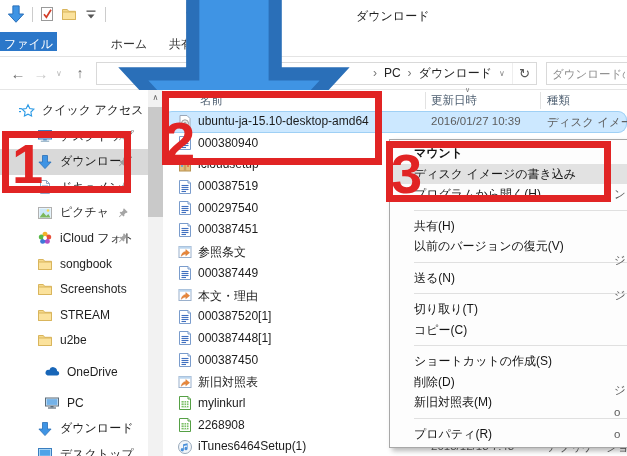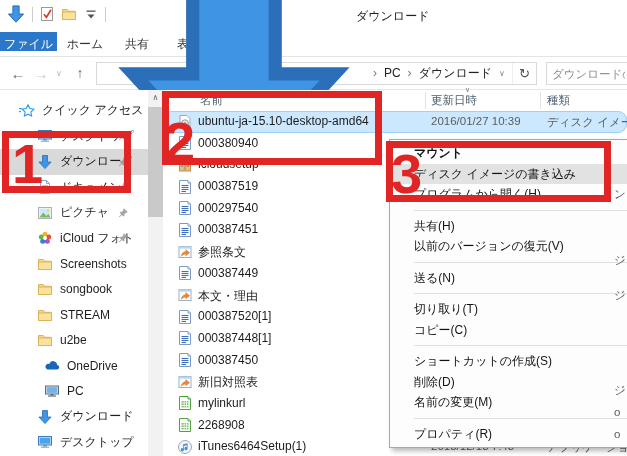--- a/index.html
+++ b/index.html
@@ -16,21 +16,21 @@
   .qat .sep{width:1px;height:15px;background:#ccc;}
   .ctx-group-label{position:absolute;left:186px;top:2px;width:92px;height:28px;
       background:var(--contextual-tab-bg);color:#4a4a4a;font-size:10px;letter-spacing:-0.6px;
       display:flex;align-items:center;justify-content:center;white-space:nowrap;overflow:hidden;}
   .win-title{position:absolute;left:356px;top:8px;font-size:12px;color:#222;white-space:nowrap;}
 
   
   .tabs-row{position:absolute;left:0;top:32px;width:627px;height:25px;background:#fff;
       border-bottom:1px solid #e4e4e4;display:flex;}
   .file-tab{width:57px;height:19px;background:var(--accent);color:#fff;text-align:center;line-height:24px;}
-  #tabs-strip{display:flex;}
+  #tabs-strip{display:flex;padding-left:44px;}
   #tabs-strip .tab{width:48px;margin-left:4px;height:25px;line-height:24px;text-align:center;color:#333;}
   .manage-wrap{position:absolute;left:186px;top:0;width:92px;height:25px;
       border-left:1px solid #ecdcd2;border-right:1px solid #ecdcd2;}
   .manage-wrap .tab{display:block;width:100%;height:25px;line-height:24px;text-align:center;color:#333;}
 
   
   .address-row{position:absolute;left:0;top:57px;width:627px;height:33px;background:#fff;
       border-bottom:1px solid #e6e6e6;}
   .nav-btn{position:absolute;top:0;height:32px;display:flex;align-items:center;justify-content:center;}
   #nav-back{left:6px;width:24px;color:#6b6b6b;font-size:15px;}
@@ -49,21 +49,21 @@
   .search-box{position:absolute;left:546px;top:5px;width:85px;height:23px;border:1px solid #d9d9d9;background:#fff;}
   .search-box input{border:0;outline:0;width:100%;height:100%;padding:0 5px;color:#444;
       font:11.5px "Liberation Sans","DejaVu Sans",sans-serif;}
   .search-box input::placeholder{color:#8f8f8f;opacity:1;}
 
   
   .sidebar{position:absolute;left:0;top:90px;width:148px;height:366px;padding-top:8px;background:#fff;overflow:hidden;}
   .side-item{height:25.5px;display:flex;align-items:center;position:relative;}
   .side-item.lvl0{padding-left:19px;}
   .side-item.lvl1{padding-left:37px;}
-  .side-item.gap{padding-left:44px;}
+  .side-item.gap{margin-top:6px;padding-left:44px;}
   .side-item .icon{width:16px;height:16px;margin-right:7px;flex:none;}
   .side-item .lbl{white-space:nowrap;color:#1e1e1e;}
   .side-item.selected{background:var(--sidebar-selected-bg);}
   .side-item .pin{position:absolute;right:12px;top:50%;transform:translateY(-50%);width:12px;height:12px;opacity:.8;}
 
   .tree-scrollbar{position:absolute;left:148px;top:90px;width:15px;height:366px;background:#f2f2f2;}
   .scroll-arrow{height:15px;line-height:15px;text-align:center;font-size:8px;color:#5e5e5e;}
   .scroll-thumb{position:absolute;left:0;top:17px;width:15px;height:110px;background:#c9c9c9;}
 
   
@@ -266,30 +266,30 @@
           </svg>
         </span>
       </div>
       <div class="side-item lvl1">
         <span class="icon">
           <svg viewBox="0 0 16 16">
             <path d="M1.5 3.5h4.8l1.4 1.8h6.8v8.2H1.5z" fill="#f5d98b" stroke="#d9b55c"></path>
             <path d="M1.5 6h13v7.5H1.5z" fill="#fbe29c" stroke="#d9b55c"></path>
           </svg>
         </span>
-        <span class="lbl">Screenshots</span>
+        <span class="lbl">songbook</span>
       </div>
       <div class="side-item lvl1">
         <span class="icon">
           <svg viewBox="0 0 16 16">
             <path d="M1.5 3.5h4.8l1.4 1.8h6.8v8.2H1.5z" fill="#f5d98b" stroke="#d9b55c"></path>
             <path d="M1.5 6h13v7.5H1.5z" fill="#fbe29c" stroke="#d9b55c"></path>
           </svg>
         </span>
-        <span class="lbl">songbook</span>
+        <span class="lbl">Screenshots</span>
       </div>
       <div class="side-item lvl1">
         <span class="icon">
           <svg viewBox="0 0 16 16">
             <path d="M1.5 3.5h4.8l1.4 1.8h6.8v8.2H1.5z" fill="#f5d98b" stroke="#d9b55c"></path>
             <path d="M1.5 6h13v7.5H1.5z" fill="#fbe29c" stroke="#d9b55c"></path>
           </svg>
         </span>
         <span class="lbl">STREAM</span>
       </div>
@@ -595,21 +595,21 @@
       <div class="menu-item"><span>共有(H)</span><span class="sub">›</span></div>
       <div class="menu-item"><span>以前のバージョンの復元(V)</span></div>
       <div class="menu-sep"></div>
       <div class="menu-item"><span>送る(N)</span><span class="sub">›</span></div>
       <div class="menu-sep"></div>
       <div class="menu-item"><span>切り取り(T)</span></div>
       <div class="menu-item"><span>コピー(C)</span></div>
       <div class="menu-sep"></div>
       <div class="menu-item"><span>ショートカットの作成(S)</span></div>
       <div class="menu-item"><span>削除(D)</span></div>
-      <div class="menu-item"><span>名前の変更(M)</span></div>
+      <div class="menu-item"><span>新旧対照表(M)</span></div>
       <div class="menu-sep"></div>
       <div class="menu-item"><span>プロパティ(R)</span></div>
     </div>
 
   <div class="anno-box" id="anno-box-1"></div>
   <div class="anno-box" id="anno-box-2"></div>
   <div class="anno-box" id="anno-box-3"></div>
   <div class="anno-digit" id="anno-digit-1">1</div>
   <div class="anno-digit" id="anno-digit-2">2</div>
   <div class="anno-digit" id="anno-digit-3">3</div>

